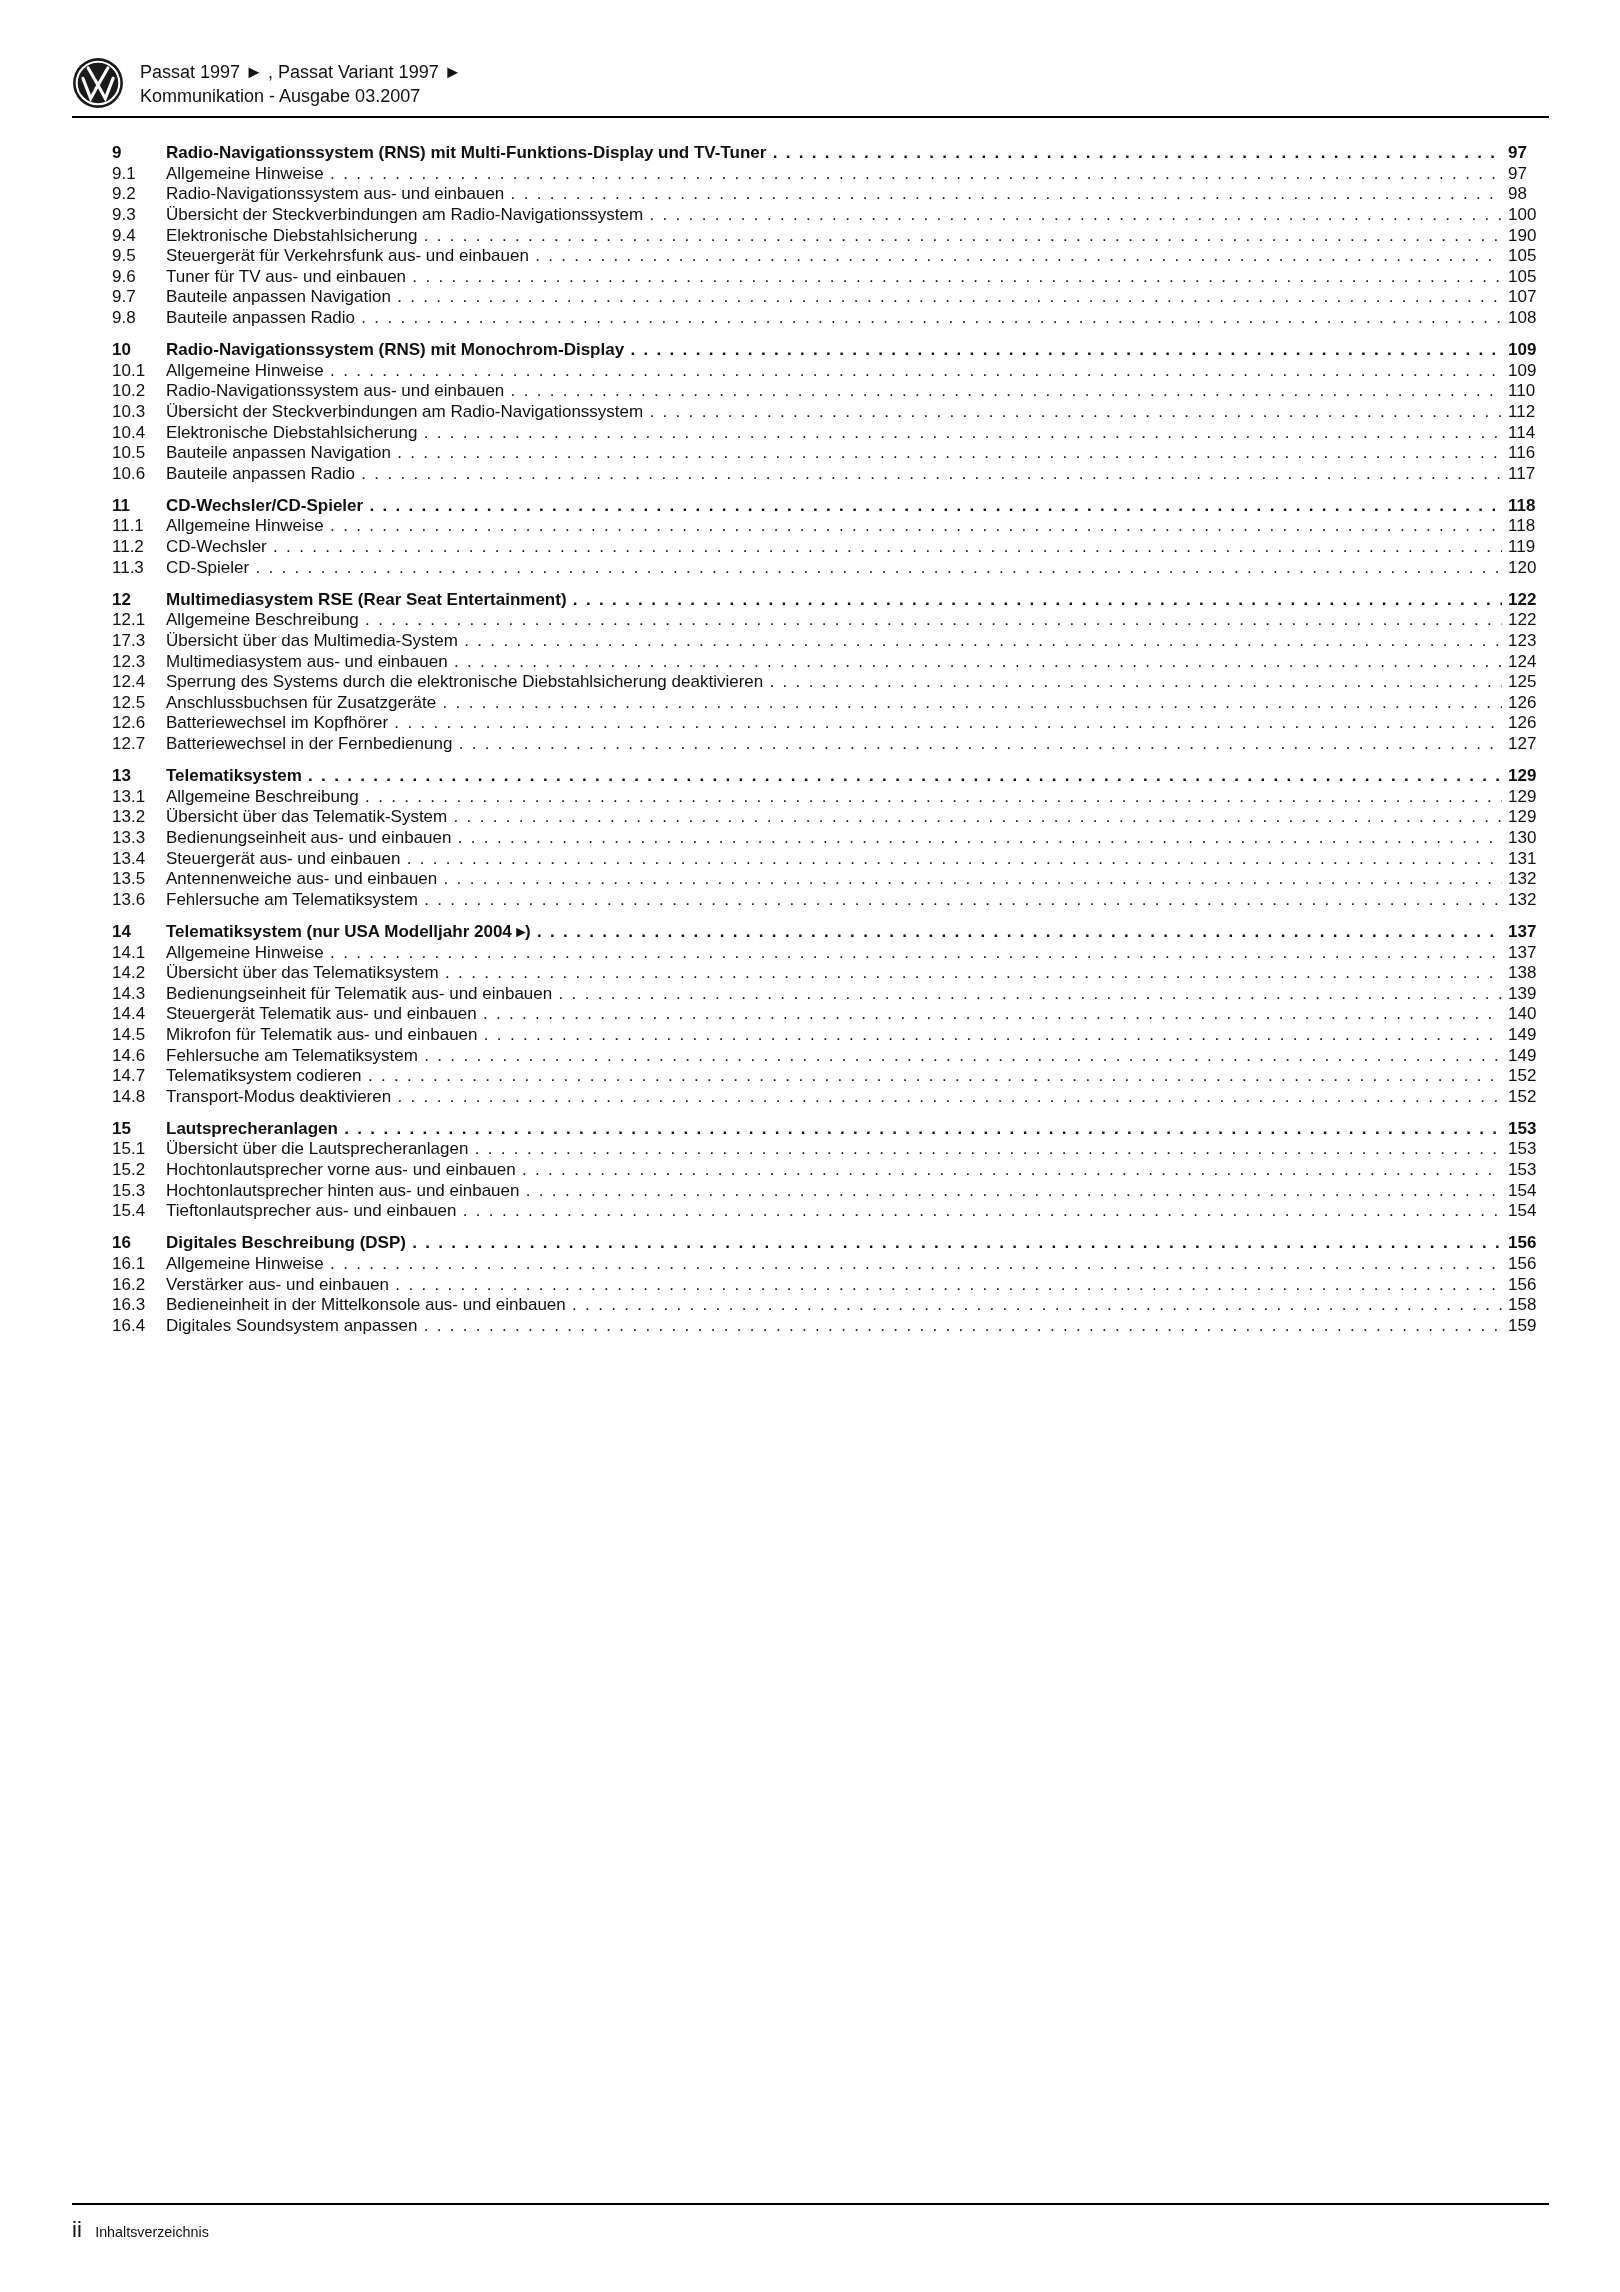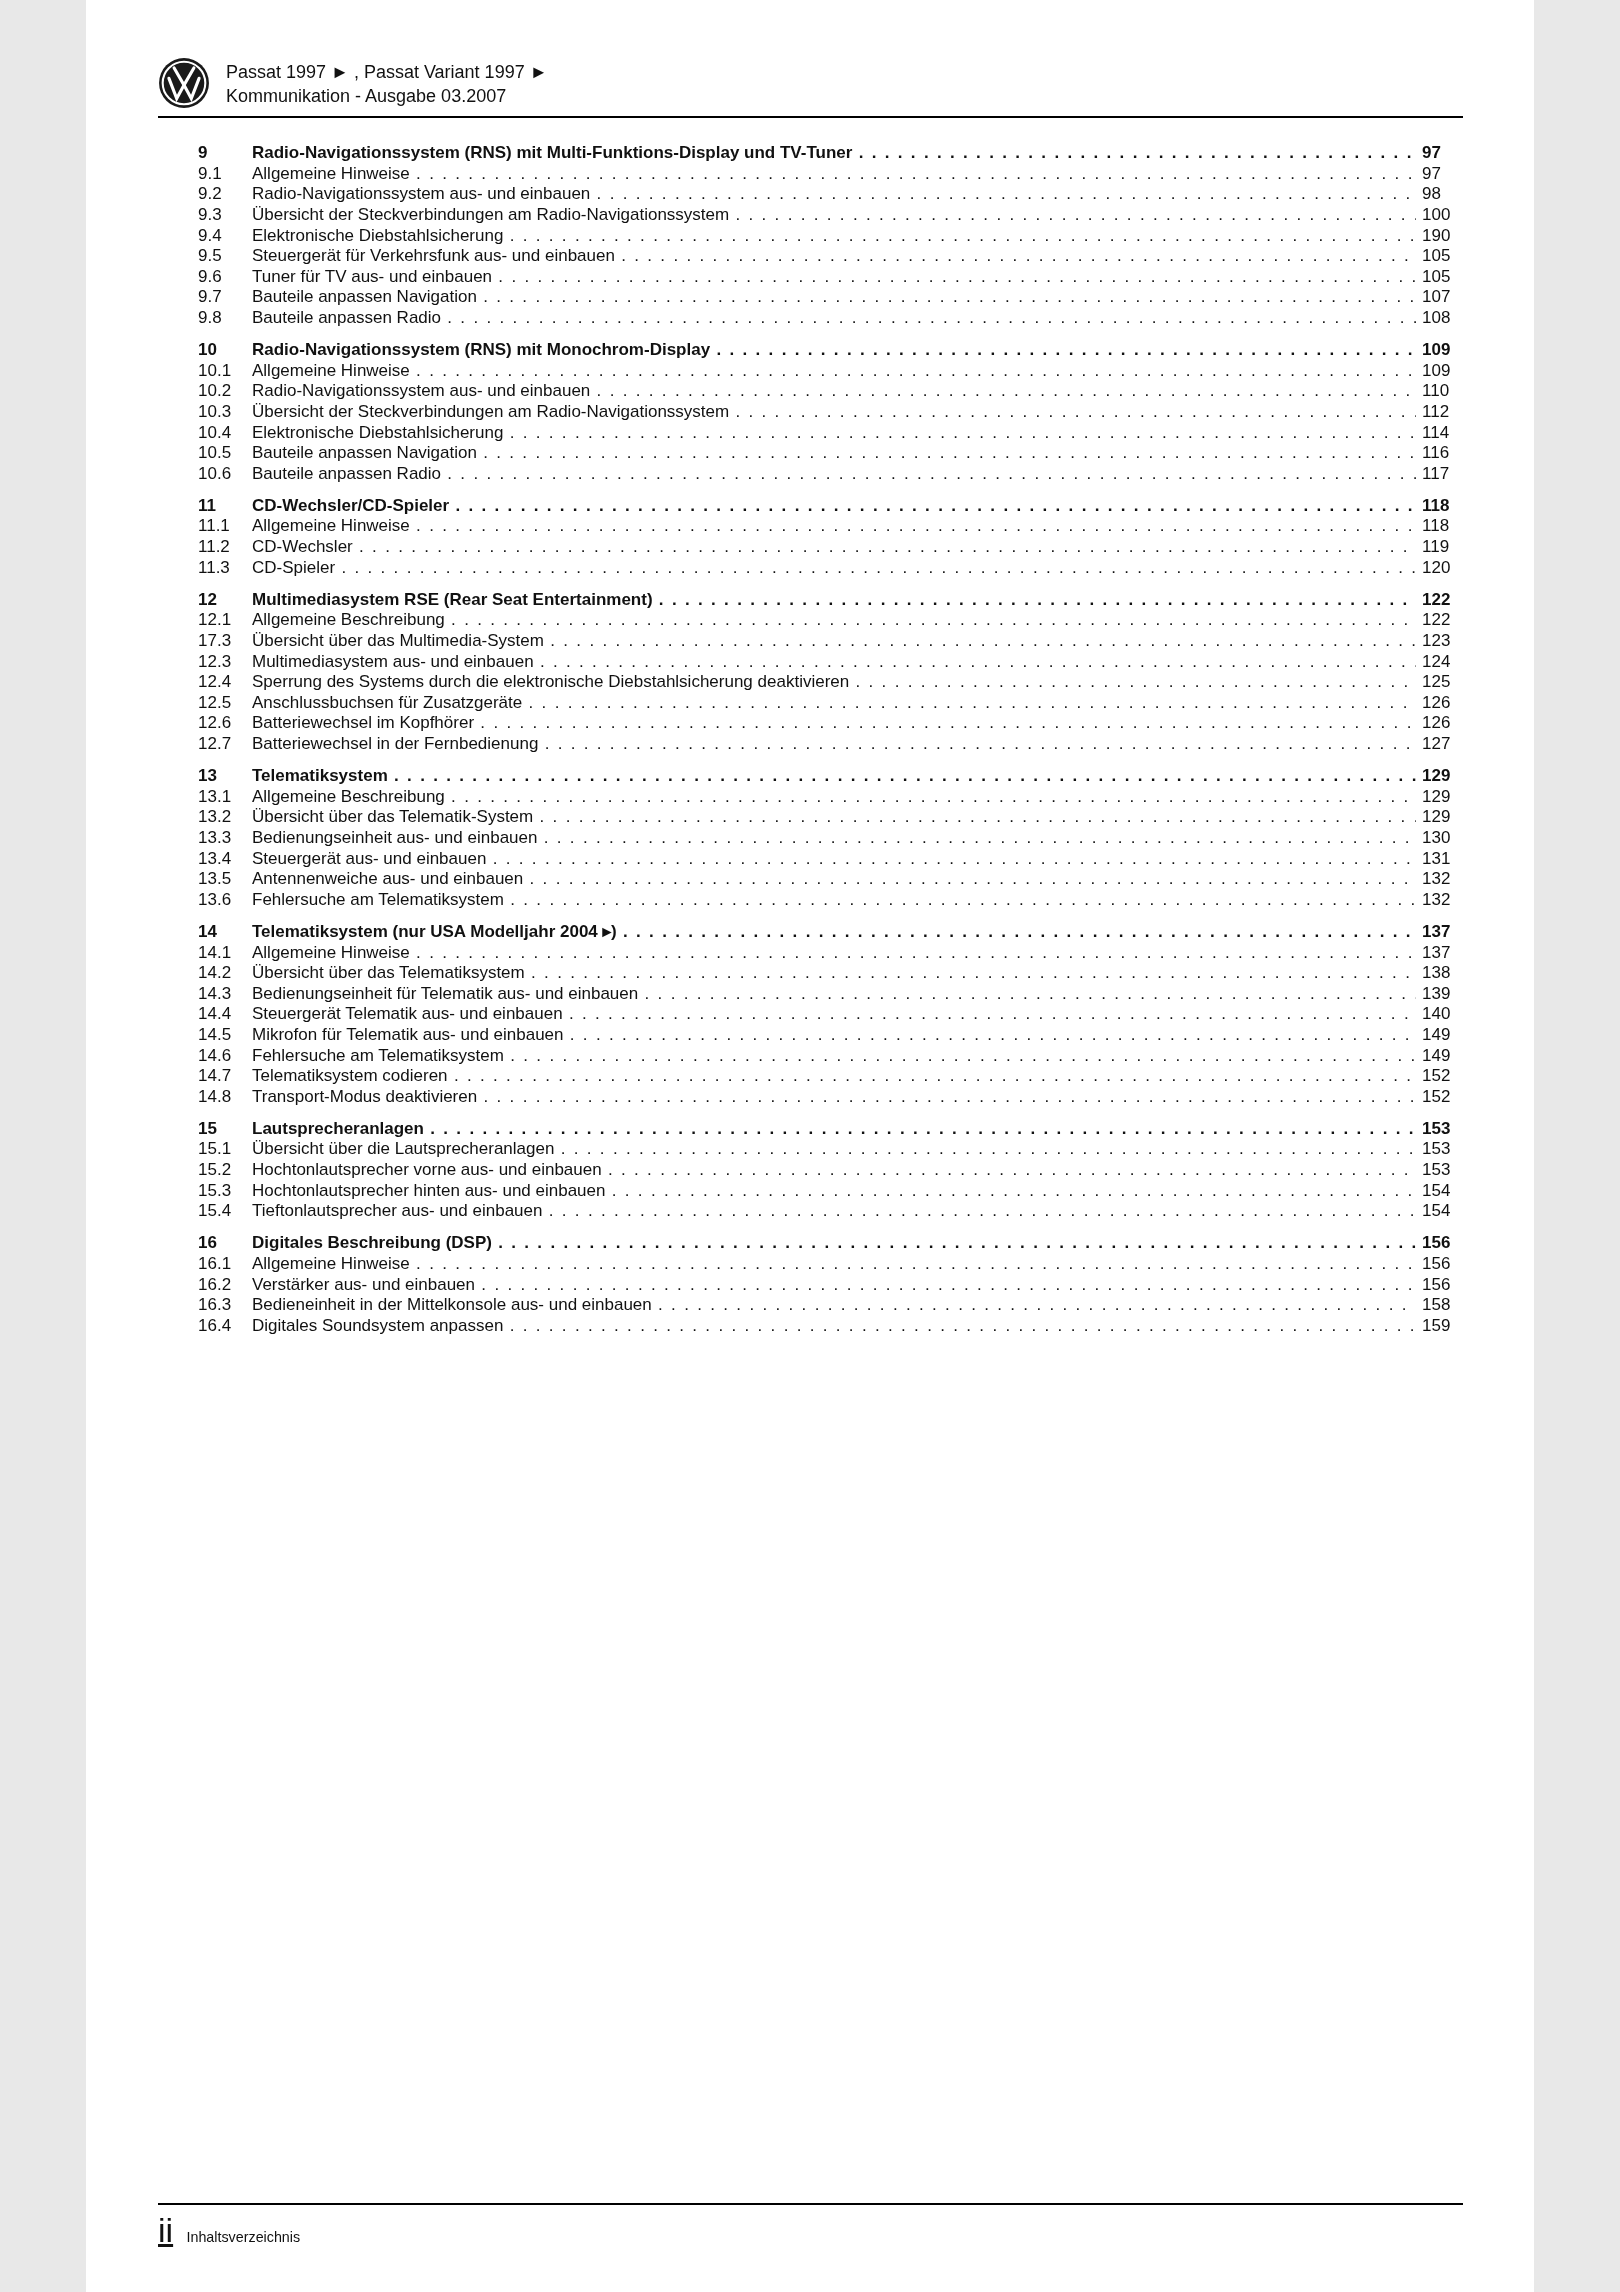--- a/index.html
+++ b/index.html
@@ -1,18 +1,18 @@
 <!DOCTYPE html>
 <html style="font-size:14.3px"><head>
 <meta charset="utf-8">
 <style>
   html, body { margin: 0; padding: 0; background: #e8e8e8; }
   .page {
     position: relative;
-    width: 1448px;
+    width: 1620px;
     height: 2293px;
     background: #ffffff;
     font-family: "Liberation Sans", sans-serif;
     color: #111111;
     overflow: hidden;
     margin: 0 auto;
   }
   
   .header {
     display: flex;
@@ -59,21 +59,21 @@
   }
   
   .footer {
     position: absolute;
     left: 72px;
     right: 71px;
     bottom: 45px;
   }
   .footer-rule { border-top: 2.7px solid #000; margin-bottom: 7.2px; }
   .footer-row { display: flex; align-items: baseline; gap: 13.4px; }
-  .footer-page { font-size: 34px; line-height: 36px; text-decoration: underline; }
+  .footer-page { font-size: 22px; line-height: 36px; }
   .footer-label { font-size: 14.3px; text-align: center; }
 </style>
 </head>
 <body>
 
 <div class="page">
 
   <div class="header">
     <div class="logo">
       <svg viewBox="0 0 100 100" xmlns="http://www.w3.org/2000/svg">

